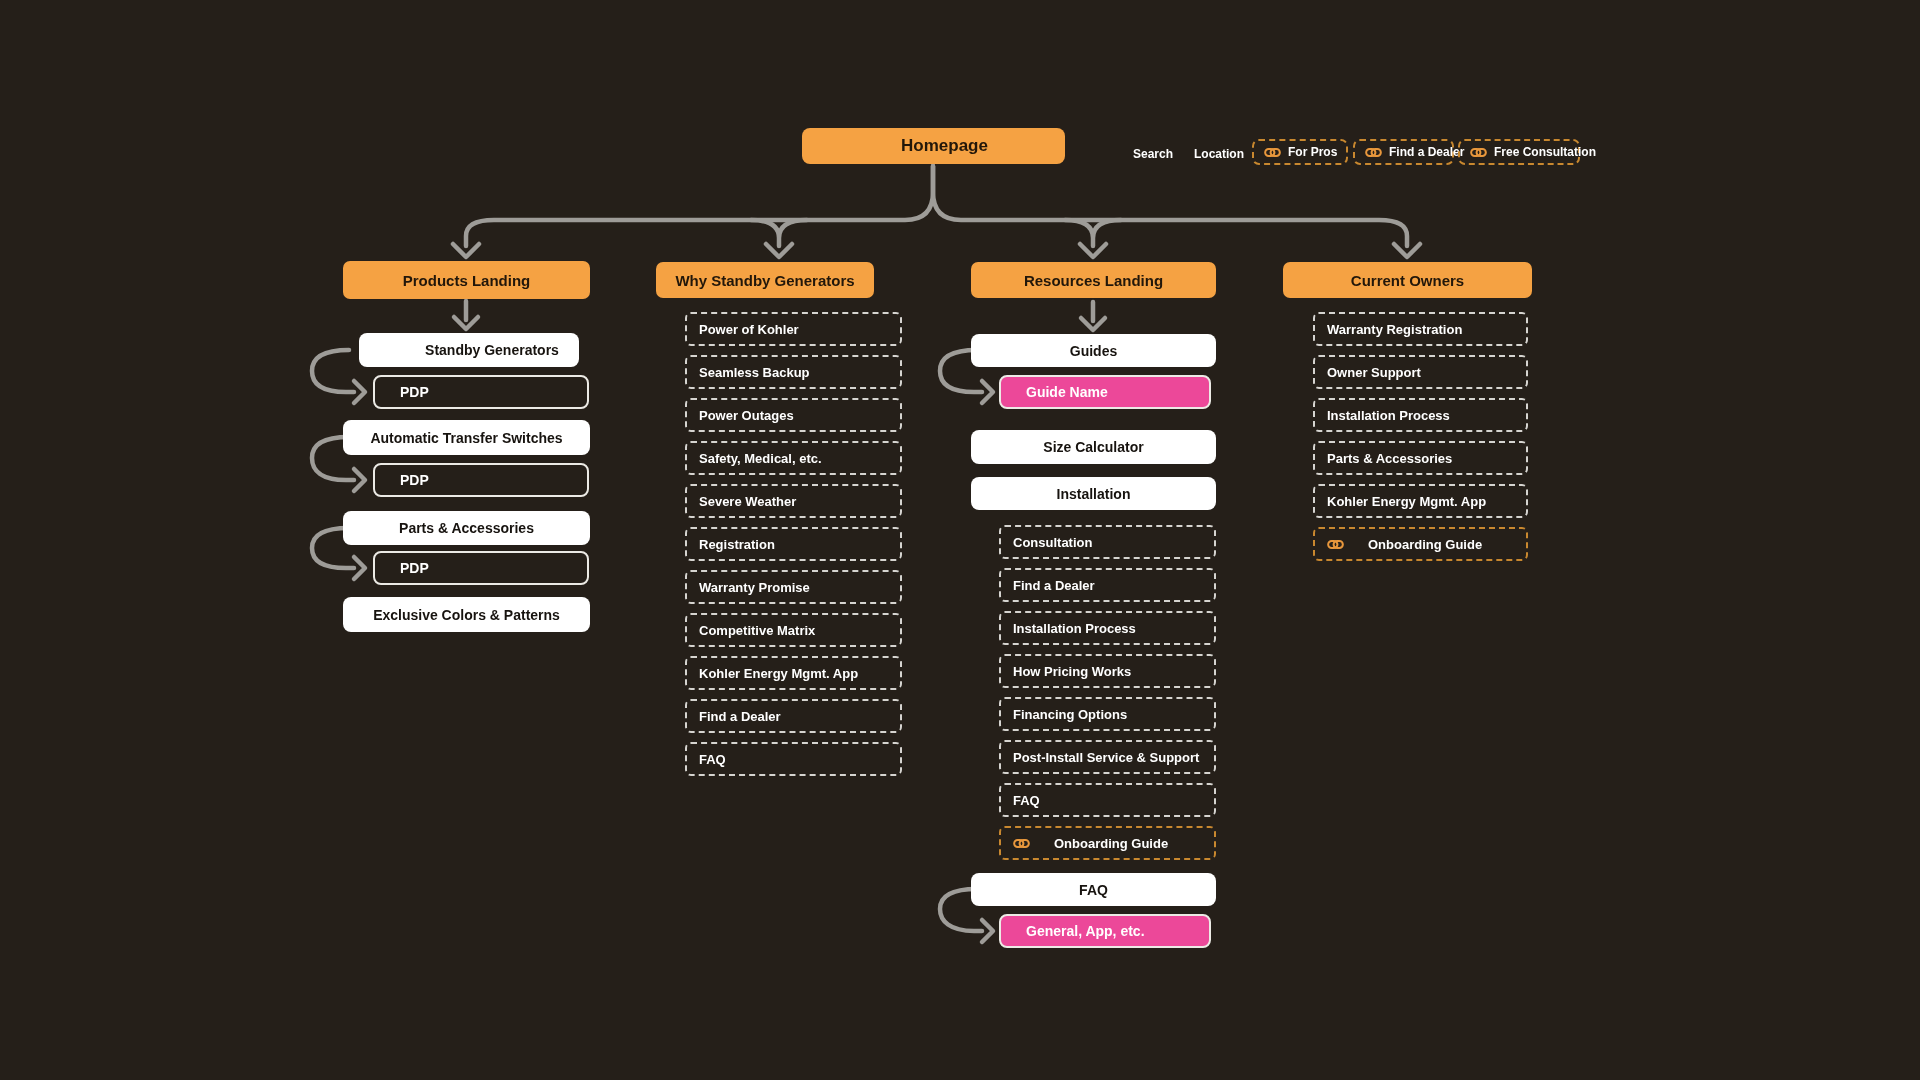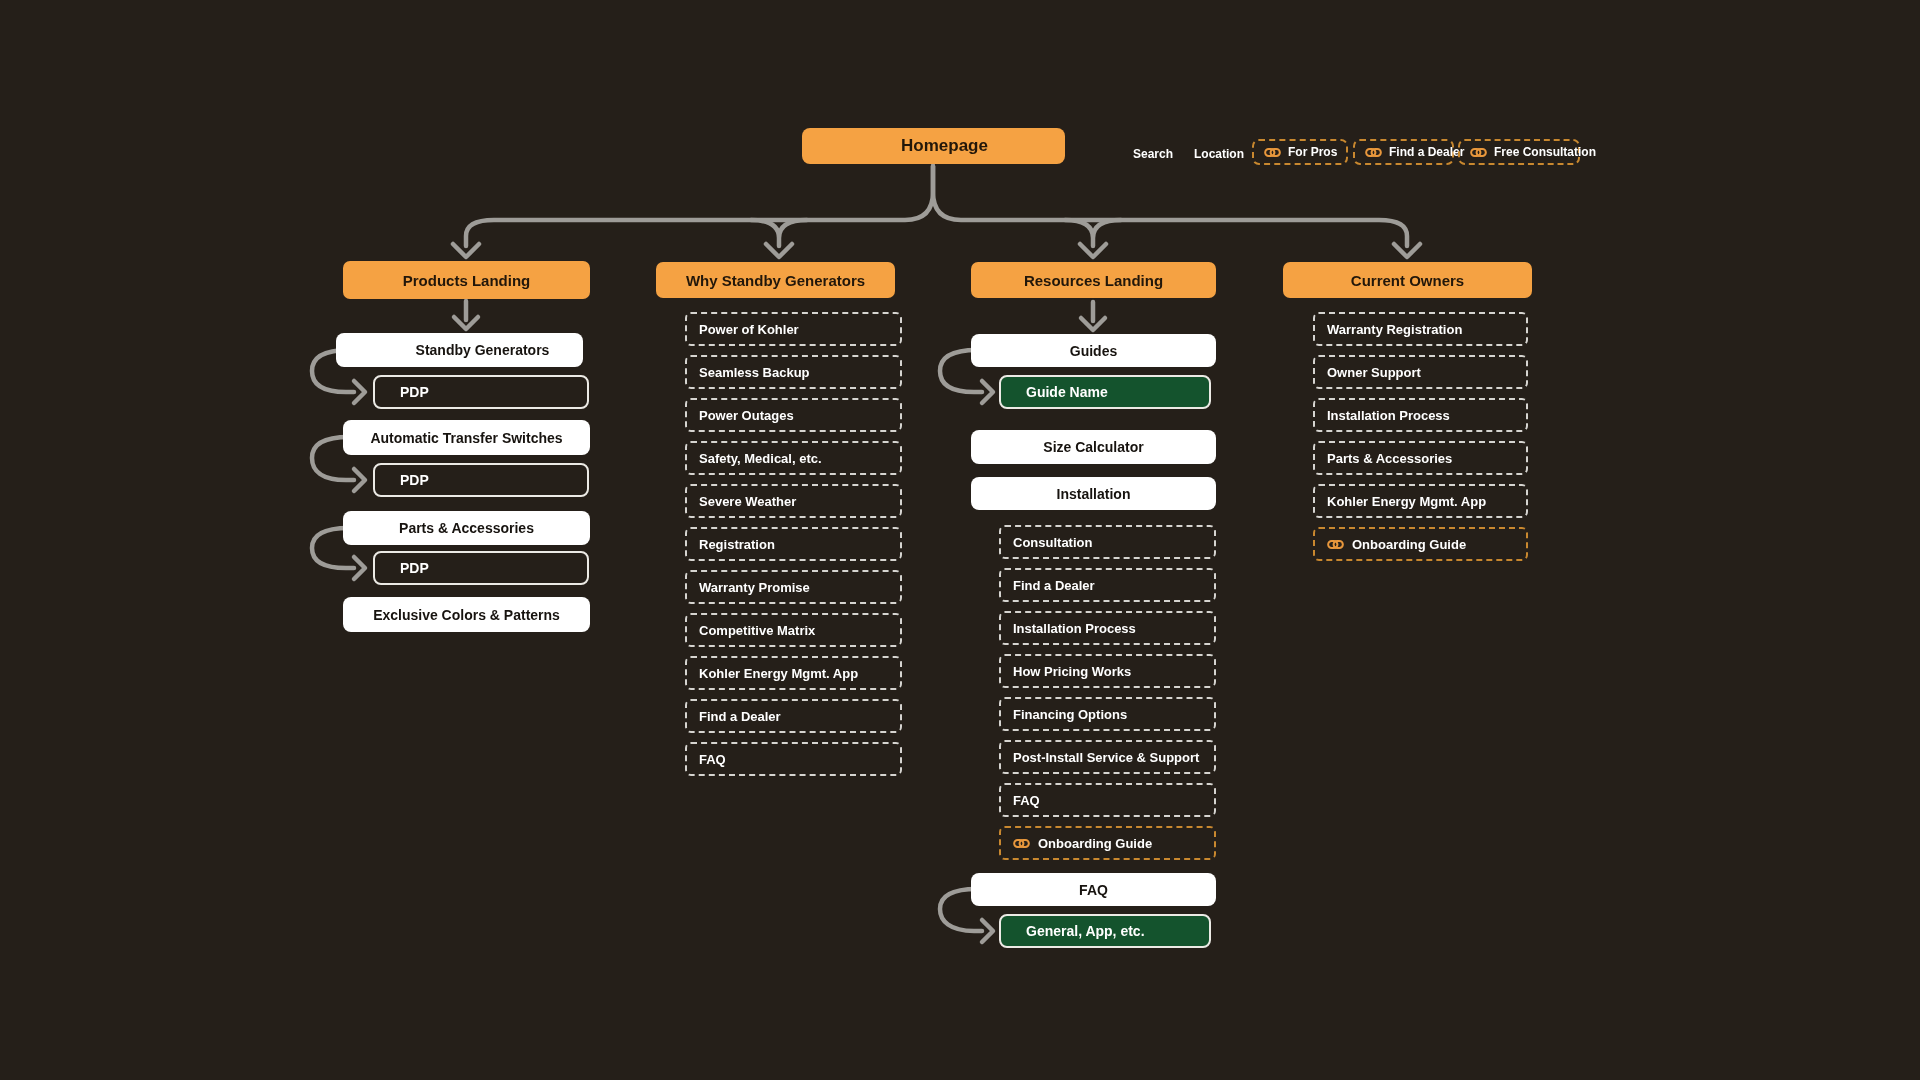--- a/index.html
+++ b/index.html
@@ -20,32 +20,32 @@
   }
   .root{font-size:17px;border-radius:8px;padding-left:22px;}
   .white{
     background:#FFFFFF;color:#17130F;justify-content:center;
     font-size:14px;border-radius:8px;
   }
   .outline{
     background:#251F19;border:2px solid #ECEAE5;border-radius:8px;
     color:#FFFFFF;font-size:14px;padding-left:25px;
   }
-  .stack{background:#14532d;}
+  .stack{background:#ec4899;}
   .stack::after{
     content:"";position:absolute;left:11px;top:9px;
     width:100%;height:100%;box-sizing:border-box;
     border:2px solid #ECEAE5;border-radius:8px;
     z-index:-1;
   }
   .dashed{
     background:transparent;border:2px dashed #D6D4D0;border-radius:6px;
     color:#FFFFFF;font-size:13px;padding-left:12px;
   }
-  .dashed.orange-dash{border-color:#C9882F;gap:8px;}
+  .dashed.orange-dash{border-color:#C9882F;gap:24px;}
   .navlabel{
     position:absolute;color:#FFFFFF;font-weight:700;font-size:12px;
     white-space:nowrap;
   }
   .navbtn{
     position:absolute;box-sizing:border-box;height:26px;
     display:flex;align-items:center;gap:7px;padding:0 10px;
     border:2px dashed #C9882F;border-radius:7px;
     color:#FFFFFF;font-weight:700;font-size:12px;white-space:nowrap;
     background:transparent;
@@ -112,29 +112,29 @@
     <svg class="chain" width="17" height="11" viewBox="0 0 22 12">
       <g fill="none" stroke="#E8973C" stroke-width="2.6">
         <rect x="1.5" y="1.5" width="12" height="9" rx="4.5"></rect>
         <rect x="8.5" y="1.5" width="12" height="9" rx="4.5"></rect>
       </g>
     </svg>
     <span>Free Consultation</span>
   </div>
 
   <div class="node orange" style="left:343px;top:261px;width:247px;height:38px;">Products Landing</div>
-  <div class="node white" style="left:336px;top:333px;width:247px;height:34px;padding-left:46px;">Standby Generators</div>
+  <div class="node white" style="left:359px;top:333px;width:220px;height:34px;padding-left:46px;">Standby Generators</div>
   <div class="node outline" style="left:373px;top:375px;width:216px;height:34px;">PDP</div>
   <div class="node white" style="left:343px;top:420px;width:247px;height:35px;">Automatic Transfer Switches</div>
   <div class="node outline" style="left:373px;top:463px;width:216px;height:34px;">PDP</div>
   <div class="node white" style="left:343px;top:511px;width:247px;height:34px;">Parts &amp; Accessories</div>
   <div class="node outline" style="left:373px;top:551px;width:216px;height:34px;">PDP</div>
   <div class="node white" style="left:343px;top:597px;width:247px;height:35px;">Exclusive Colors &amp; Patterns</div>
 
-  <div class="node orange" style="left:656px;top:262px;width:239px;height:36px;">Why Standby Generators</div>
+  <div class="node orange" style="left:656px;top:262px;width:218px;height:36px;">Why Standby Generators</div>
   <div class="node dashed" style="left:685px;top:312px;width:217px;height:34px;">Power of Kohler</div>
   <div class="node dashed" style="left:685px;top:355px;width:217px;height:34px;">Seamless Backup</div>
   <div class="node dashed" style="left:685px;top:398px;width:217px;height:34px;">Power Outages</div>
   <div class="node dashed" style="left:685px;top:441px;width:217px;height:34px;">Safety, Medical, etc.</div>
   <div class="node dashed" style="left:685px;top:484px;width:217px;height:34px;">Severe Weather</div>
   <div class="node dashed" style="left:685px;top:527px;width:217px;height:34px;">Registration</div>
   <div class="node dashed" style="left:685px;top:570px;width:217px;height:34px;">Warranty Promise</div>
   <div class="node dashed" style="left:685px;top:613px;width:217px;height:34px;">Competitive Matrix</div>
   <div class="node dashed" style="left:685px;top:656px;width:217px;height:34px;">Kohler Energy Mgmt. App</div>
   <div class="node dashed" style="left:685px;top:699px;width:217px;height:34px;">Find a Dealer</div>

